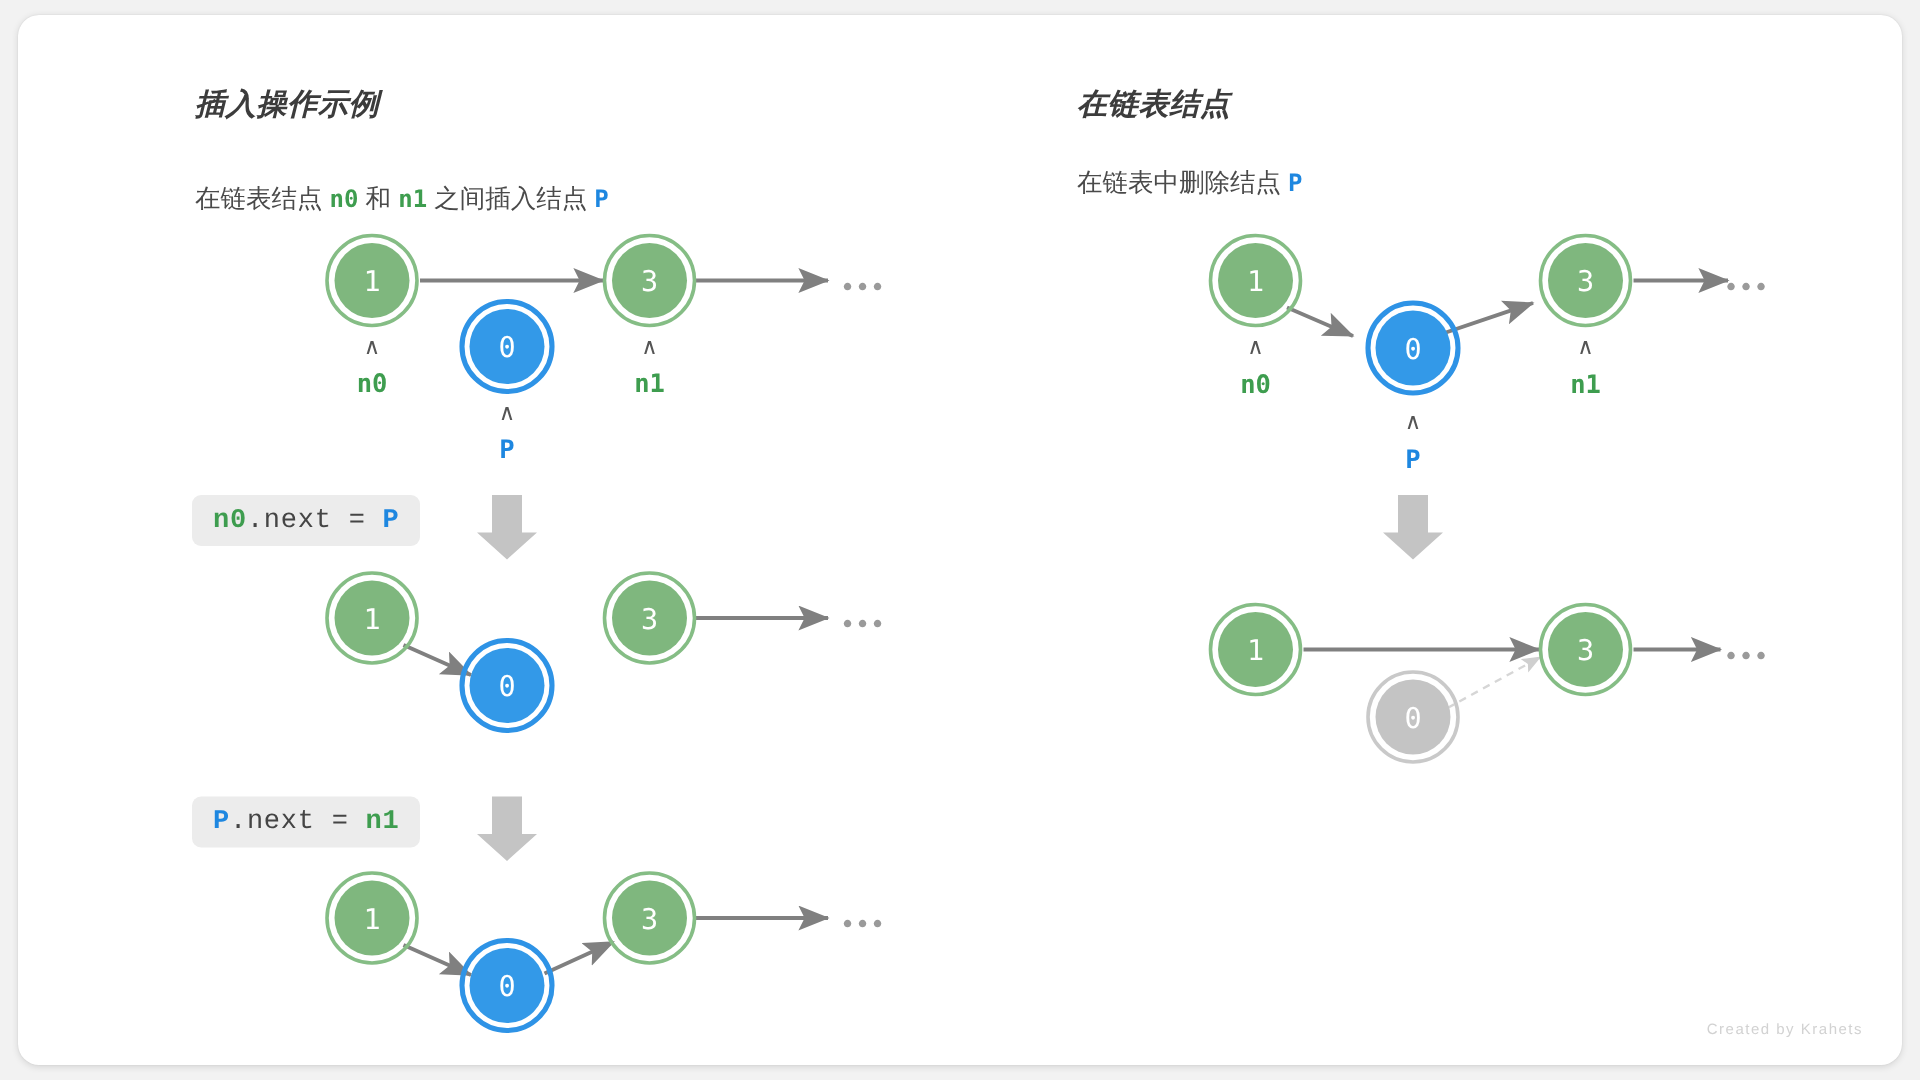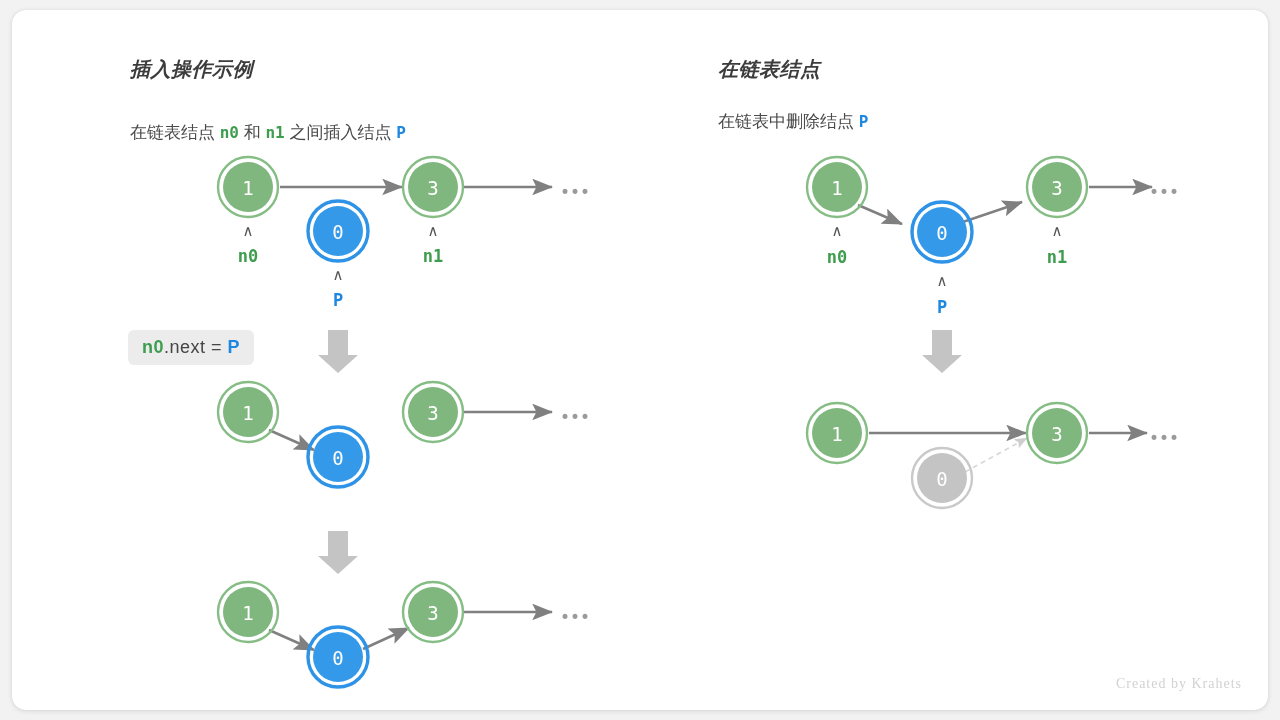--- a/index.html
+++ b/index.html
@@ -54,21 +54,21 @@
   }
   .tok-green { color: #3e9d4f; }
   .tok-blue  { color: #1e87e0; }
 
   
   .code-chip {
     position: absolute;
     background: #ececec;
     border-radius: 6px;
     padding: 7px 14px;
-    font-family: Liberation Sans, sans-serif;
+    font-family: Liberation Mono, monospace;
     font-size: 18px;
     color: #454545;
     white-space: nowrap;
     letter-spacing: 0.5px;
   }
   .code-chip b { font-weight: bold; }
 
   
   svg.layer {
     position: absolute;
@@ -101,22 +101,22 @@
     font-size: 15px;
     fill: #555555;
     text-anchor: middle;
     dominant-baseline: central;
   }
 
   .credit {
     position: absolute;
     right: 26px;
     bottom: 18px;
-    font-family: Liberation Serif, serif;
-    font-size: 14px;
+    font-family: Liberation Sans, sans-serif;
+    font-size: 10px;
     color: #d2d2d2;
     letter-spacing: 1px;
   }
 </style>
 </head>
 <body>
 
 <div id="card">
 
   <div class="panel" id="panel-insert">
@@ -192,20 +192,23 @@
         <text class="node-label" x="326" y="448">0</text>
       </g>
       <g>
         <circle cx="421" cy="402" r="30" fill="none" stroke="#85bd85" stroke-width="2.4"></circle>
         <circle cx="421" cy="402" r="25" fill="#7fb77e"></circle>
         <text class="node-label" x="421" y="403">3</text>
       </g>
       <text x="563" y="407" text-anchor="middle" font-family="DejaVu Sans, sans-serif" font-size="17" fill="#9a9a9a" dominant-baseline="central">•••</text>
     </svg>
 
+    <div class="code-chip" style="left:116px; top:521px;">
+      <b class="tok-blue">P</b><span>.next = </span><b class="tok-green">n1</b>
+    </div>
 
     <svg class="layer" width="600" height="700">
       <g>
         <path d="M316,521 L336,521 L336,546 L346,546 L326,564 L306,546 L316,546 Z" fill="#c4c4c4"></path>
       </g>
 
       <line x1="257" y1="620" x2="302" y2="640" stroke="#808080" stroke-width="2.6" marker-end="url(#ah)"></line>
       <line x1="351" y1="639" x2="397" y2="618" stroke="#808080" stroke-width="2.6" marker-end="url(#ah)"></line>
       <line x1="452" y1="602" x2="540" y2="602" stroke="#808080" stroke-width="2.6" marker-end="url(#ah)"></line>
 

